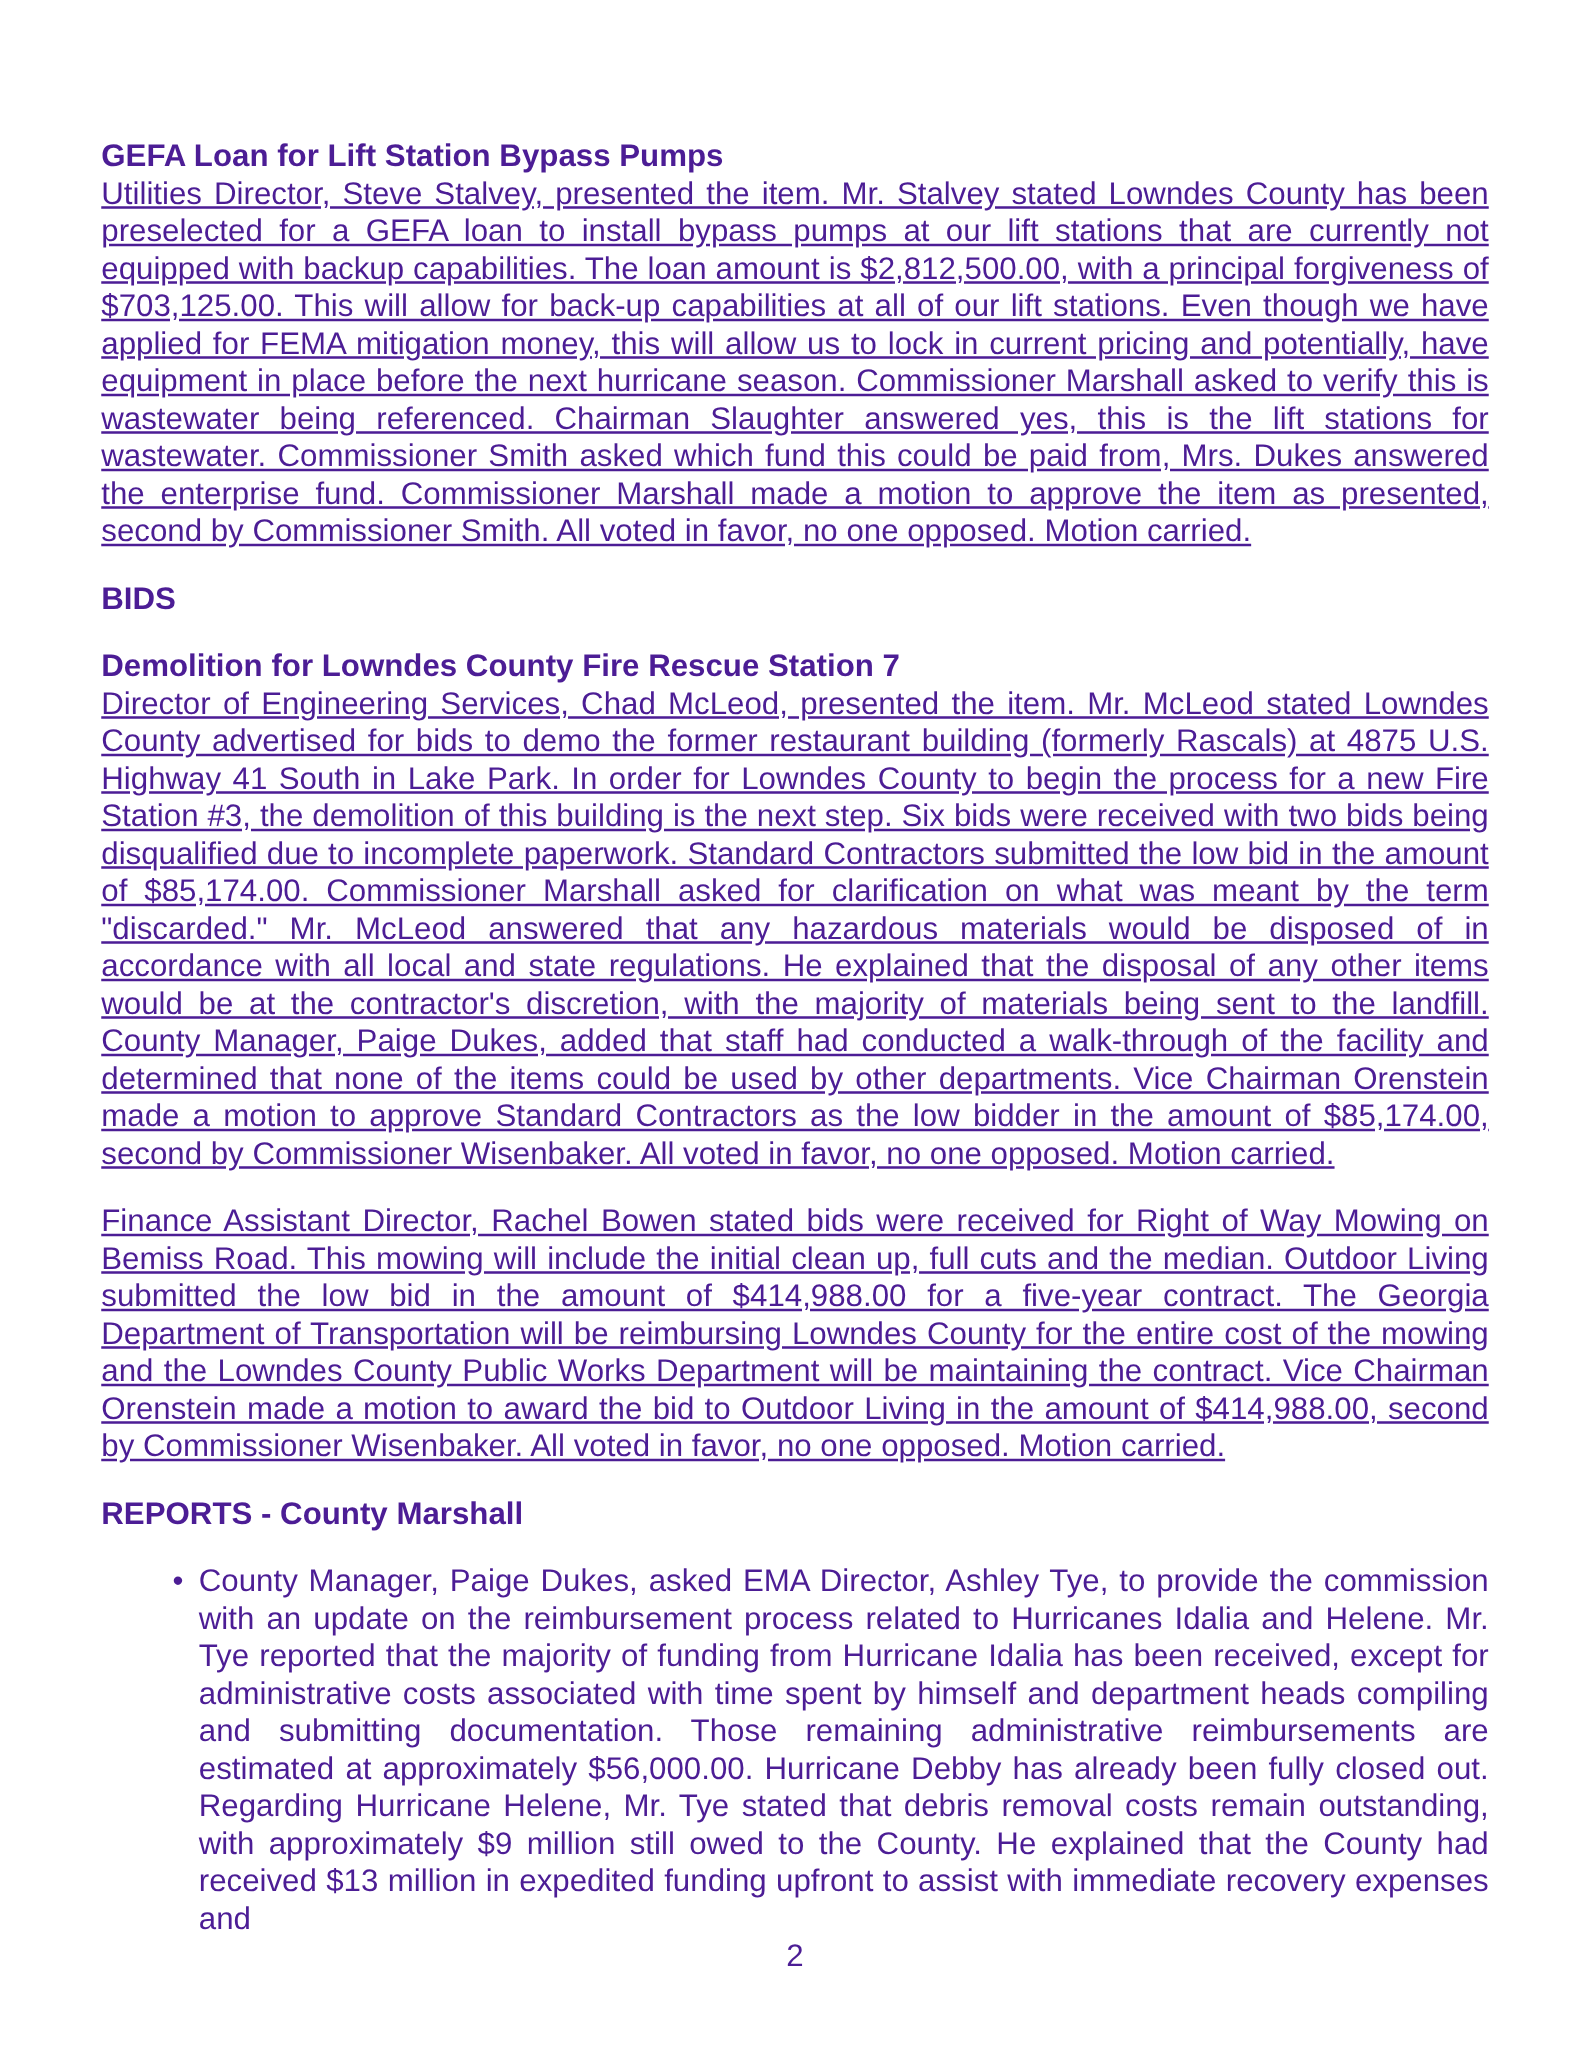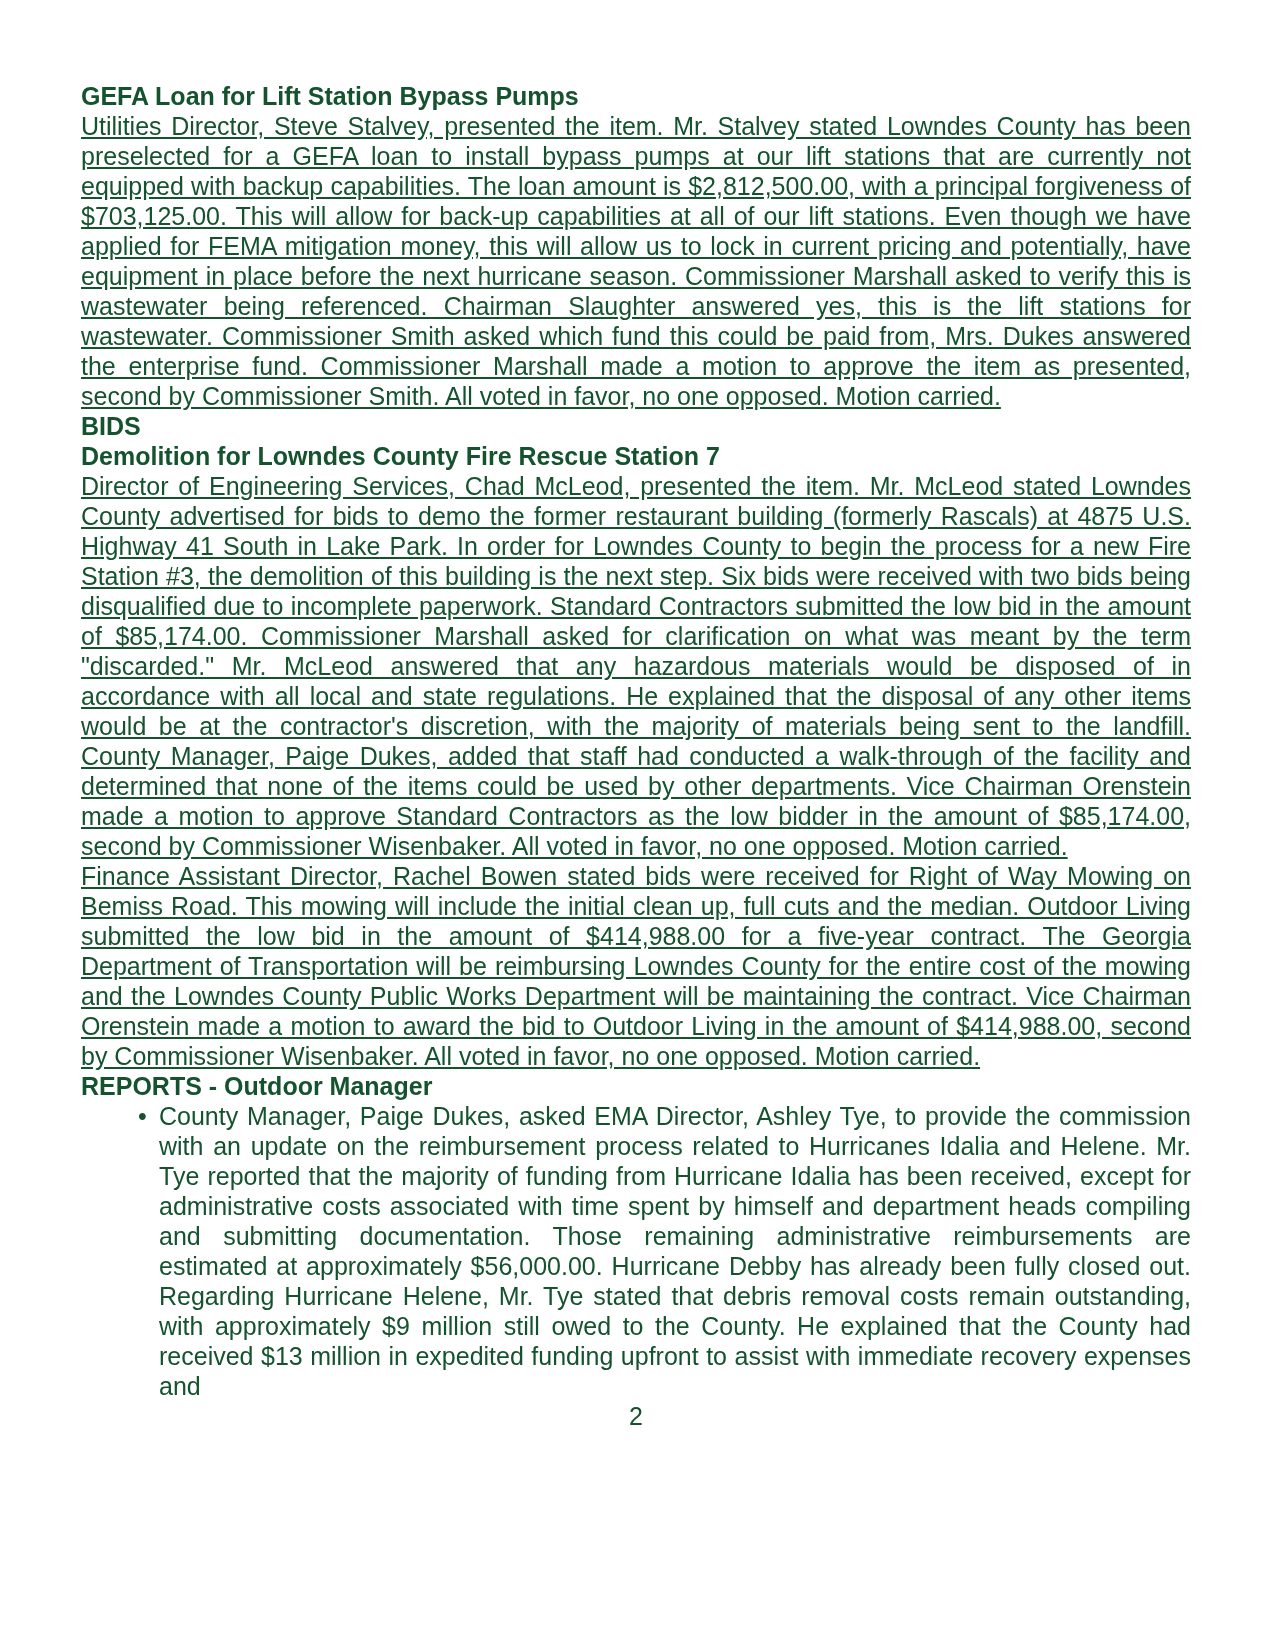--- a/index.html
+++ b/index.html
@@ -5,29 +5,30 @@
   html, body {
     margin: 0;
     padding: 0;
     background: #ffffff;
   }
   .page {
     position: relative;
     width: 1275px;
     height: 1650px;
     box-sizing: border-box;
-    padding: 81px 84px 0 81px;
+    padding: 110px 84px 0 81px;
     background: #ffffff;
-    color: #14532d;
+    color: #4c1d95;
     font-family: "Liberation Sans", sans-serif;
     font-size: 25px;
     line-height: 30px;
     overflow: hidden;
   }
   .block + .block {
+    margin-top: 24px;
   }
   h2.doc-heading {
     font-family: inherit;
     font-size: 25px;
     line-height: 30px;
     font-weight: 700;
     margin: 0;
   }
   p.doc-para {
     margin: 0;
@@ -72,21 +73,21 @@
   <div class="block">
     <h2 class="doc-heading">Demolition for Lowndes County Fire Rescue Station 7</h2>
     <p class="doc-para">Director of Engineering Services, Chad McLeod, presented the item. Mr. McLeod stated Lowndes County advertised for bids to demo the former restaurant building (formerly Rascals) at 4875 U.S. Highway 41 South in Lake Park. In order for Lowndes County to begin the process for a new Fire Station #3, the demolition of this building is the next step. Six bids were received with two bids being disqualified due to incomplete paperwork. Standard Contractors submitted the low bid in the amount of $85,174.00. Commissioner Marshall asked for clarification on what was meant by the term "discarded." Mr. McLeod answered that any hazardous materials would be disposed of in accordance with all local and state regulations. He explained that the disposal of any other items would be at the contractor's discretion, with the majority of materials being sent to the landfill. County Manager, Paige Dukes, added that staff had conducted a walk-through of the facility and determined that none of the items could be used by other departments. Vice Chairman Orenstein made a motion to approve Standard Contractors as the low bidder in the amount of $85,174.00, second by Commissioner Wisenbaker. All voted in favor, no one opposed. Motion carried.</p>
   </div>
 
   <div class="block">
     <p class="doc-para">Finance Assistant Director, Rachel Bowen stated bids were received for Right of Way Mowing on Bemiss Road. This mowing will include the initial clean up, full cuts and the median. Outdoor Living submitted the low bid in the amount of $414,988.00 for a five-year contract. The Georgia Department of Transportation will be reimbursing Lowndes County for the entire cost of the mowing and the Lowndes County Public Works Department will be maintaining the contract. Vice Chairman Orenstein made a motion to award the bid to Outdoor Living in the amount of $414,988.00, second by Commissioner Wisenbaker. All voted in favor, no one opposed. Motion carried.</p>
   </div>
 
   <div class="block">
-    <h2 class="doc-heading">REPORTS - Outdoor Manager</h2>
+    <h2 class="doc-heading">REPORTS - County Marshall</h2>
   </div>
 
   <div class="block">
     <ul class="bullet-list">
       <li>
         <span class="bullet-marker">•</span>
         <span>County Manager, Paige Dukes, asked EMA Director, Ashley Tye, to provide the commission with an update on the reimbursement process related to Hurricanes Idalia and Helene. Mr. Tye reported that the majority of funding from Hurricane Idalia has been received, except for administrative costs associated with time spent by himself and department heads compiling and submitting documentation. Those remaining administrative reimbursements are estimated at approximately $56,000.00. Hurricane Debby has already been fully closed out. Regarding Hurricane Helene, Mr. Tye stated that debris removal costs remain outstanding, with approximately $9 million still owed to the County. He explained that the County had received $13 million in expedited funding upfront to assist with immediate recovery expenses and</span>
       </li>
     </ul>
   </div>

